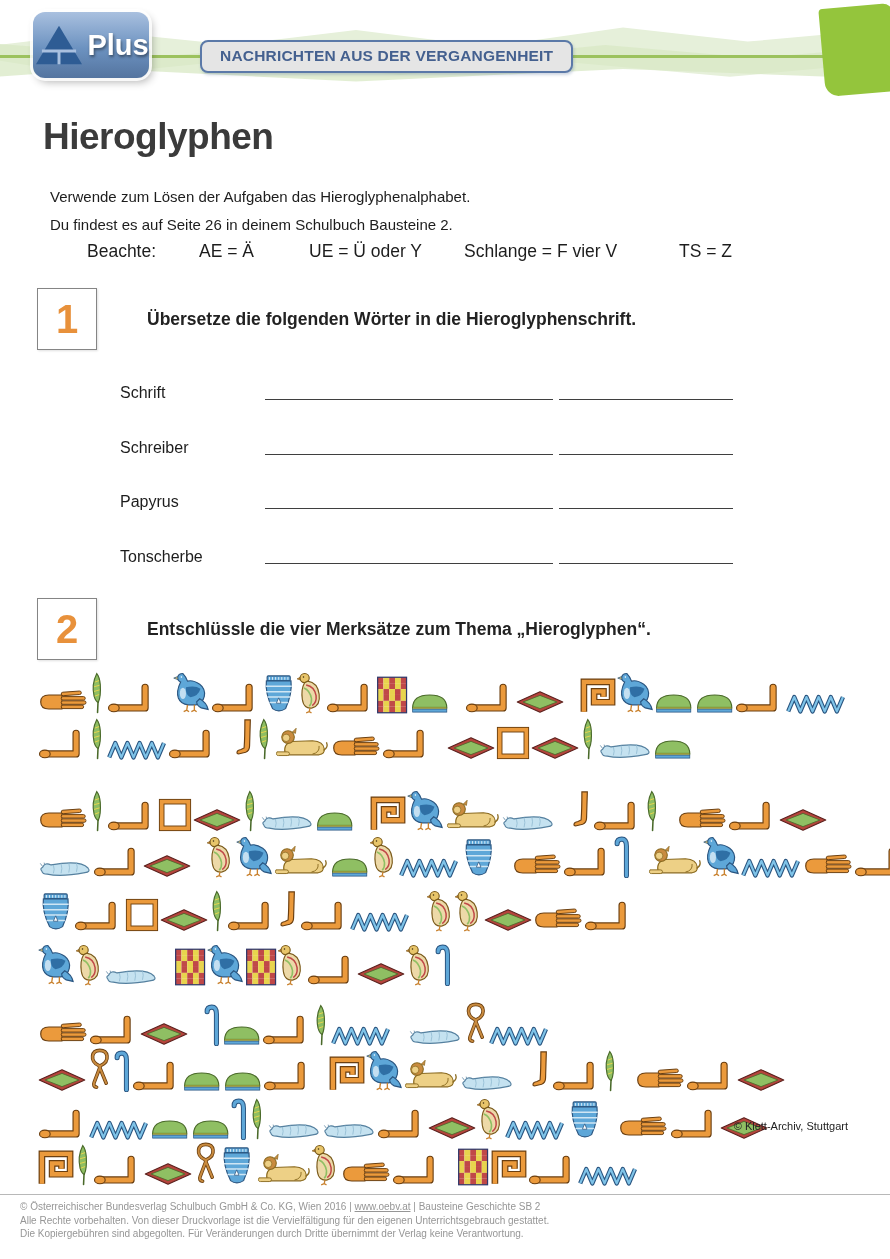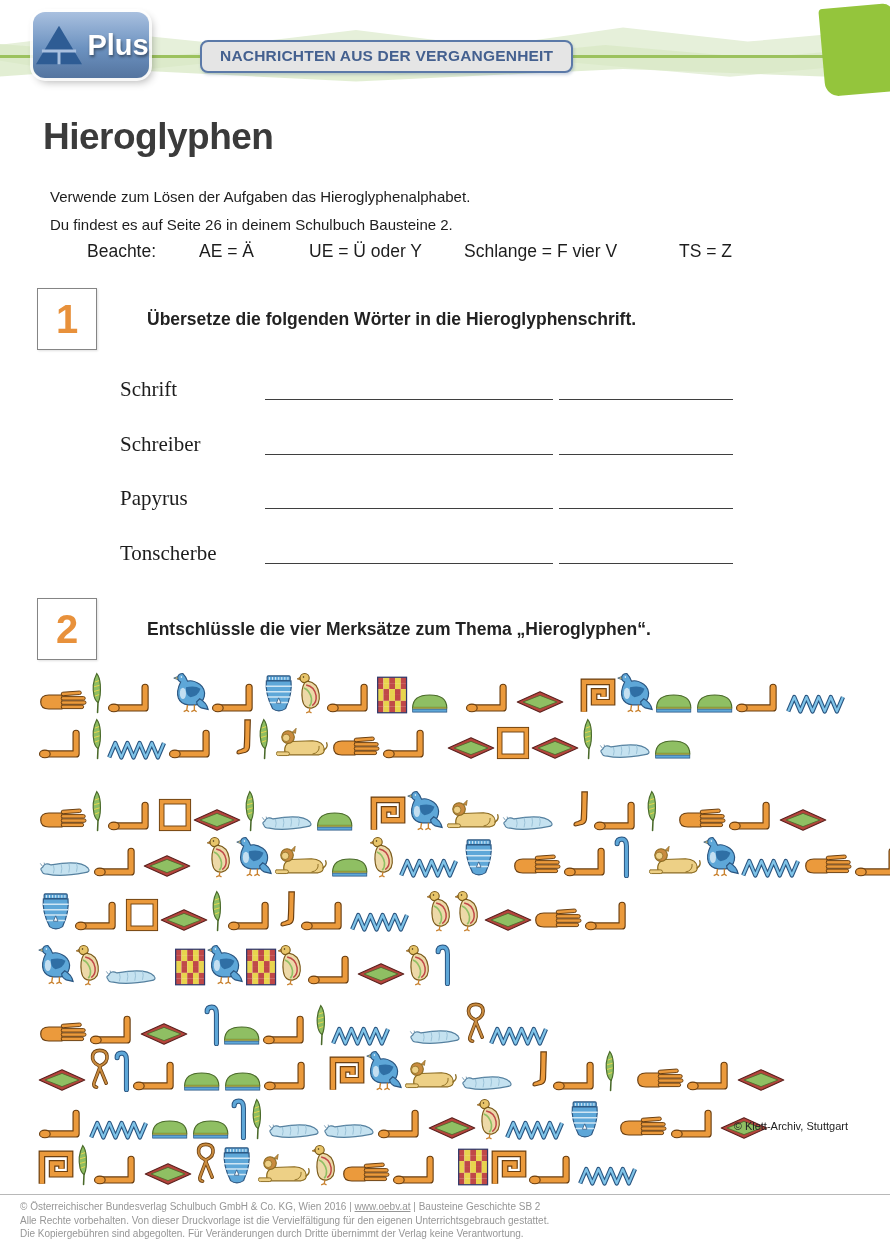--- a/index.html
+++ b/index.html
@@ -33,21 +33,21 @@
 
   .task-box{position:absolute;left:37px;width:58px;height:60px;background:#fff;border:1.6px solid #858585;
             display:flex;align-items:center;justify-content:center;box-shadow:1px 1px 2px rgba(0,0,0,.12);}
   .task-num{font-size:40px;font-weight:bold;color:#E8913B;}
   .task-text{position:absolute;left:107px;height:62px;display:flex;align-items:center;
              font-size:17.5px;font-weight:bold;color:#222;margin-left:40px;}
   .t1{top:288px;} .t1t{top:288px;} .t2{top:598px;} .t2t{top:598px;}
 
   .words{position:absolute;left:120px;top:374px;width:650px;}
   .word-row{position:relative;height:30px;margin-bottom:24.5px;}
-  .word-label{position:absolute;left:0;bottom:2px;font-size:21px;font-family:Liberation Serif, serif;}
+  .word-label{position:absolute;left:0;bottom:2px;font-size:16px;}
   .wl1{position:absolute;left:145px;bottom:4px;width:288px;border-bottom:1.6px solid #3f3f3f;height:1px;}
   .wl2{position:absolute;left:439px;bottom:4px;width:174px;border-bottom:1.6px solid #3f3f3f;height:1px;}
 
   
   .glyphs{position:absolute;left:0;top:0;width:890px;height:1259px;pointer-events:none;}
   .glyph-row{position:absolute;left:38px;height:46px;display:flex;align-items:flex-end;column-gap:1px;}
   .glyph-row svg{display:block;}
   .ggap{display:inline-block;width:14px;height:4px;}
   .credit{position:absolute;right:42px;top:1120px;font-size:11px;color:#222;}
 

